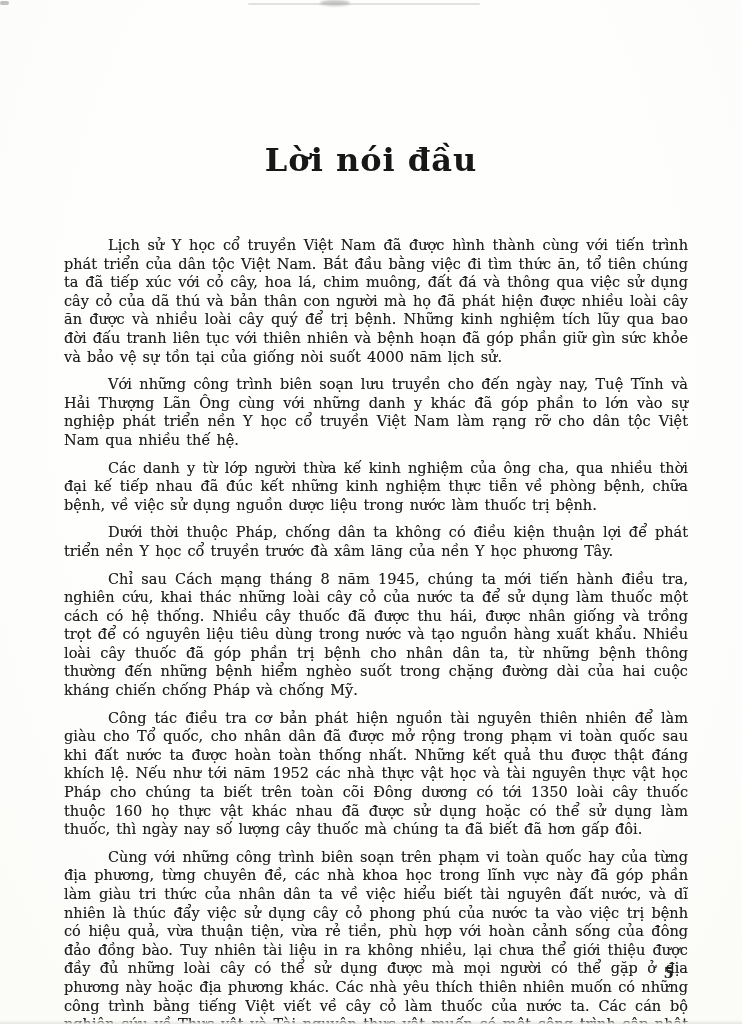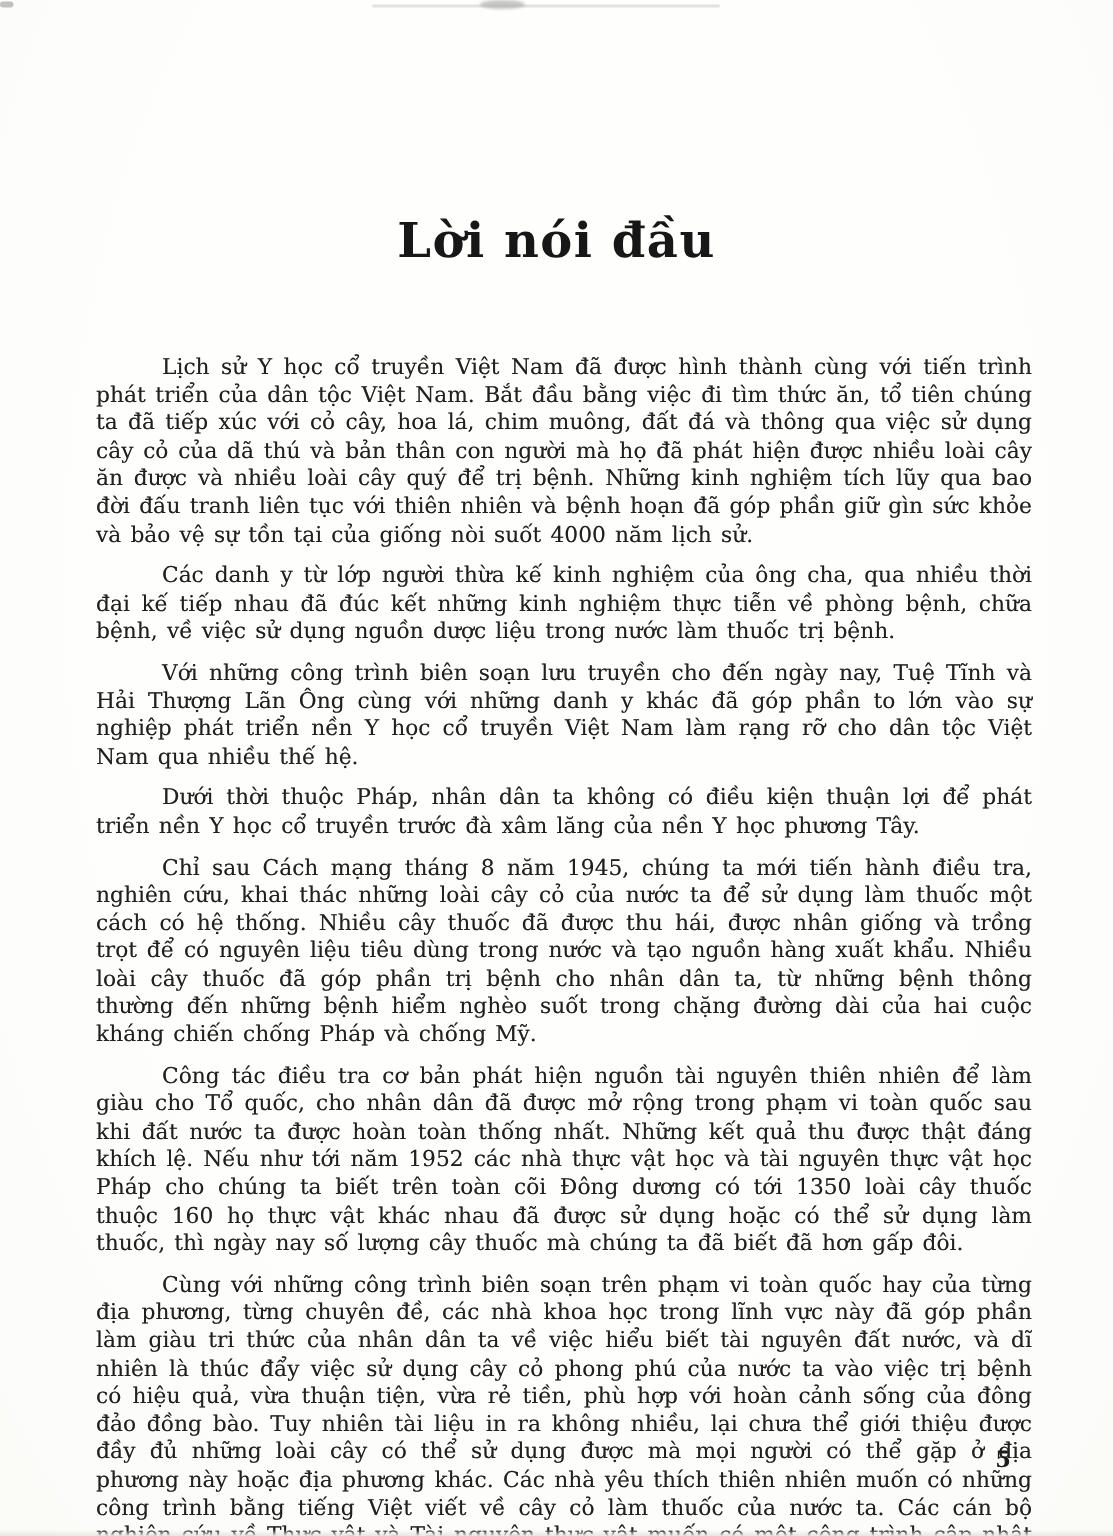--- a/index.html
+++ b/index.html
@@ -99,23 +99,23 @@
 <div class="page">
 
   <div class="artifact-corner-speck"></div>
   <div class="artifact-top-line"></div>
   <div class="artifact-top-smudge"></div>
 
   <h1 class="page-title">Lời nói đầu</h1>
 
   <div class="preface-body">
     <p>Lịch sử Y học cổ truyền Việt Nam đã được hình thành cùng với tiến trình phát triển của dân tộc Việt Nam. Bắt đầu bằng việc đi tìm thức ăn, tổ tiên chúng ta đã tiếp xúc với cỏ cây, hoa lá, chim muông, đất đá và thông qua việc sử dụng cây cỏ của dã thú và bản thân con người mà họ đã phát hiện được nhiều loài cây ăn được và nhiều loài cây quý để trị bệnh. Những kinh nghiệm tích lũy qua bao đời đấu tranh liên tục với thiên nhiên và bệnh hoạn đã góp phần giữ gìn sức khỏe và bảo vệ sự tồn tại của giống nòi suốt 4000 năm lịch sử.</p>
+    <p>Với những công trình biên soạn lưu truyền cho đến ngày nay, Tuệ Tĩnh và Hải Thượng Lãn Ông cùng với những danh y khác đã góp phần to lớn vào sự nghiệp phát triển nền Y học cổ truyền Việt Nam làm rạng rỡ cho dân tộc Việt Nam qua nhiều thế hệ.</p>
     <p>Các danh y từ lớp người thừa kế kinh nghiệm của ông cha, qua nhiều thời đại kế tiếp nhau đã đúc kết những kinh nghiệm thực tiễn về phòng bệnh, chữa bệnh, về việc sử dụng nguồn dược liệu trong nước làm thuốc trị bệnh.</p>
-    <p>Với những công trình biên soạn lưu truyền cho đến ngày nay, Tuệ Tĩnh và Hải Thượng Lãn Ông cùng với những danh y khác đã góp phần to lớn vào sự nghiệp phát triển nền Y học cổ truyền Việt Nam làm rạng rỡ cho dân tộc Việt Nam qua nhiều thế hệ.</p>
-    <p>Dưới thời thuộc Pháp, nhân dân ta không có điều kiện thuận lợi để phát triển nền Y học cổ truyền trước đà xâm lăng của nền Y học phương Tây.</p>
+    <p>Dưới thời thuộc Pháp, chống dân ta không có điều kiện thuận lợi để phát triển nền Y học cổ truyền trước đà xâm lăng của nền Y học phương Tây.</p>
     <p>Chỉ sau Cách mạng tháng 8 năm 1945, chúng ta mới tiến hành điều tra, nghiên cứu, khai thác những loài cây cỏ của nước ta để sử dụng làm thuốc một cách có hệ thống. Nhiều cây thuốc đã được thu hái, được nhân giống và trồng trọt để có nguyên liệu tiêu dùng trong nước và tạo nguồn hàng xuất khẩu. Nhiều loài cây thuốc đã góp phần trị bệnh cho nhân dân ta, từ những bệnh thông thường đến những bệnh hiểm nghèo suốt trong chặng đường dài của hai cuộc kháng chiến chống Pháp và chống Mỹ.</p>
     <p>Công tác điều tra cơ bản phát hiện nguồn tài nguyên thiên nhiên để làm giàu cho Tổ quốc, cho nhân dân đã được mở rộng trong phạm vi toàn quốc sau khi đất nước ta được hoàn toàn thống nhất. Những kết quả thu được thật đáng khích lệ. Nếu như tới năm 1952 các nhà thực vật học và tài nguyên thực vật học Pháp cho chúng ta biết trên toàn cõi Đông dương có tới 1350 loài cây thuốc thuộc 160 họ thực vật khác nhau đã được sử dụng hoặc có thể sử dụng làm thuốc, thì ngày nay số lượng cây thuốc mà chúng ta đã biết đã hơn gấp đôi.</p>
     <p>Cùng với những công trình biên soạn trên phạm vi toàn quốc hay của từng địa phương, từng chuyên đề, các nhà khoa học trong lĩnh vực này đã góp phần làm giàu tri thức của nhân dân ta về việc hiểu biết tài nguyên đất nước, và dĩ nhiên là thúc đẩy việc sử dụng cây cỏ phong phú của nước ta vào việc trị bệnh có hiệu quả, vừa thuận tiện, vừa rẻ tiền, phù hợp với hoàn cảnh sống của đông đảo đồng bào. Tuy nhiên tài liệu in ra không nhiều, lại chưa thể giới thiệu được đầy đủ những loài cây có thể sử dụng được mà mọi người có thể gặp ở địa phương này hoặc địa phương khác. Các nhà yêu thích thiên nhiên muốn có những công trình bằng tiếng Việt viết về cây cỏ làm thuốc của nước ta. Các cán bộ nghiên cứu về Thực vật và Tài nguyên thực vật muốn có một công trình cập nhật tập hợp được nhiều cây cỏ dùng làm thuốc, tiện lợi cho việc tra cứu, tìm tòi. Còn đông đảo đồng bào ta thích thú về việc thừa kế kinh nghiệm của ông cha và tiếp thu khoa học của nước ngoài lại muốn có những cuốn sách thuận tiện trong việc tìm hiểu cây thuốc, dễ dàng trong việc tiếp thu tri thức.</p>
   </div>
 
   <div class="page-number">5</div>
 
   <div class="artifact-bottom-edge"></div>
 
 </div>

